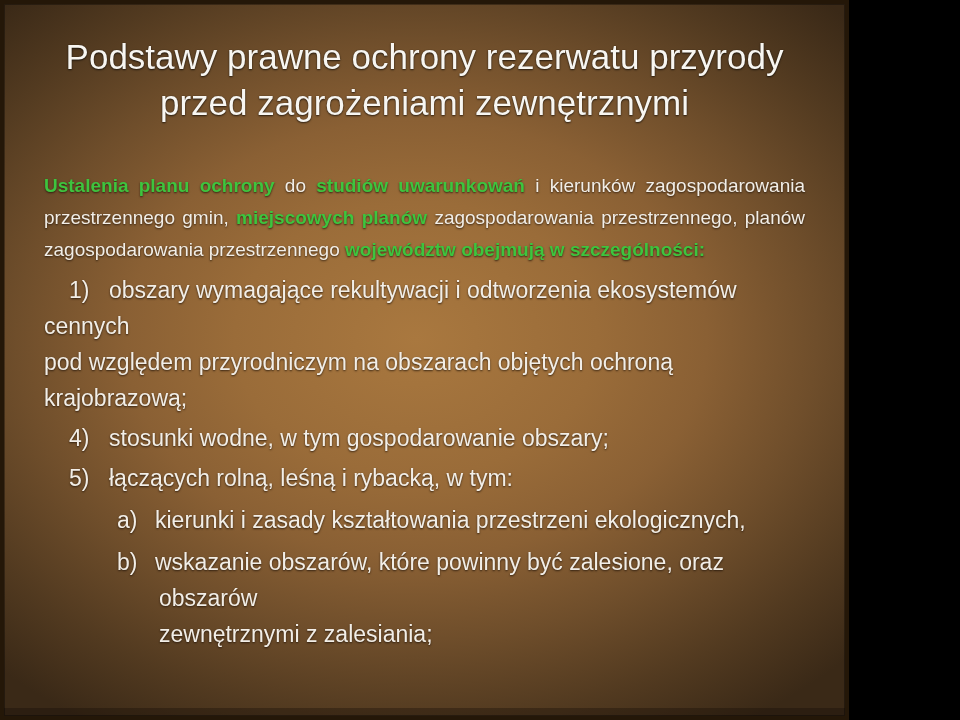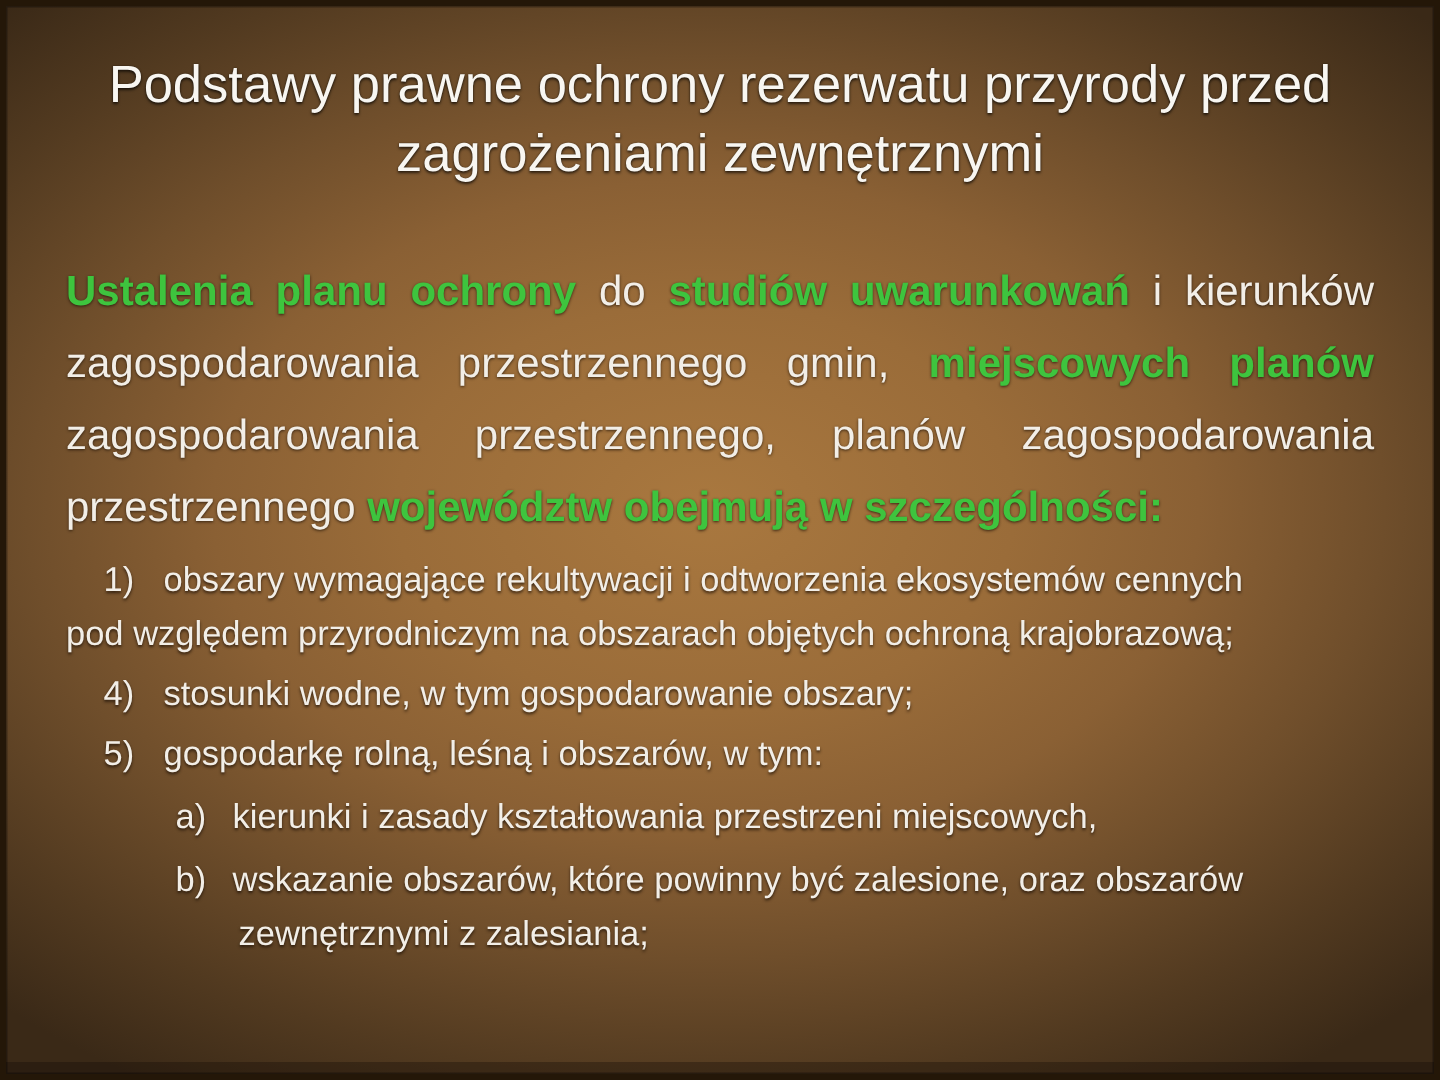--- a/index.html
+++ b/index.html
@@ -1,18 +1,18 @@
 <!DOCTYPE html>
 <html><head>
 <meta charset="utf-8">
 <style>
   html,body{margin:0;padding:0;background:#000;}
   .slide{
     position:relative;
-    width:960px;height:720px;
+    width:849px;height:720px;
     box-sizing:border-box;
     font-family:"Liberation Sans","DejaVu Sans",sans-serif;
     background:
       radial-gradient(ellipse 72% 64% at 49% 47%,
         #a9783f 0%, #9a6c39 30%, #8a6034 48%,
         #6f4e2b 66%, #523a20 84%, #3a2917 100%);
     border:4px solid #241708;
     box-shadow: inset 0 0 0 1px rgba(0,0,0,.35), inset 0 -8px 0 rgba(20,12,6,.35);
     overflow:hidden;
     color:#f2eee7;
@@ -21,22 +21,22 @@
   .title{
     text-align:center;
     color:#f8f6f1;
     font-size:35px;
     line-height:46px;
     font-weight:400;
     margin:0 10px 44px 10px;
     text-shadow:0 1px 2px rgba(0,0,0,.65), 0 0 1px rgba(0,0,0,.5);
   }
   .intro{
-    font-size:28px;
-    line-height:48px;
+    font-size:19px;
+    line-height:32px;
     text-align:justify;
     margin:0 0 6px 0;
     text-shadow:0 1px 2px rgba(30,18,8,.8);
   }
   .green{ font-weight:700; }
   .item{
     font-size:23px;
     line-height:36px;
     margin:0 0 4px 0;
     text-indent:25px;
@@ -69,21 +69,21 @@
 
     <p class="intro"><span class="green" style="color: rgb(62, 196, 62);">Ustalenia planu ochrony</span><span> do </span><span class="green" style="color: rgb(62, 196, 62);">studiów uwarunkowań</span><span> i kierunków zagospodarowania przestrzennego gmin, </span><span class="green" style="color: rgb(62, 196, 62);">miejscowych planów</span><span> zagospodarowania przestrzennego, planów zagospodarowania przestrzennego </span><span class="green" style="color: rgb(62, 196, 62);">województw obejmują w szczególności:</span></p>
 
     <p class="item"><span class="marker">1)</span><span>obszary wymagające rekultywacji i odtworzenia ekosystemów cennych
 pod względem przyrodniczym na obszarach objętych ochroną krajobrazową;</span></p>
 
 
 
     <p class="item"><span class="marker">4)</span><span>stosunki wodne, w tym gospodarowanie obszary;</span></p>
 
-    <p class="item"><span class="marker">5)</span><span>gospodarkę rolną, leśną i obszarów, w tym:</span></p>
+    <p class="item"><span class="marker">5)</span><span>łączących rolną, leśną i rybacką, w tym:</span></p>
 
-    <p class="subitem"><span class="marker">a)</span><span>kierunki i zasady kształtowania przestrzeni miejscowych,</span></p>
+    <p class="subitem"><span class="marker">a)</span><span>kierunki i zasady kształtowania przestrzeni ekologicznych,</span></p>
 
     <p class="subitem"><span class="marker">b)</span><span>wskazanie obszarów, które powinny być zalesione, oraz obszarów
 zewnętrznymi z zalesiania;</span></p>
 
   </div>
 </div>
 
 </body></html>

